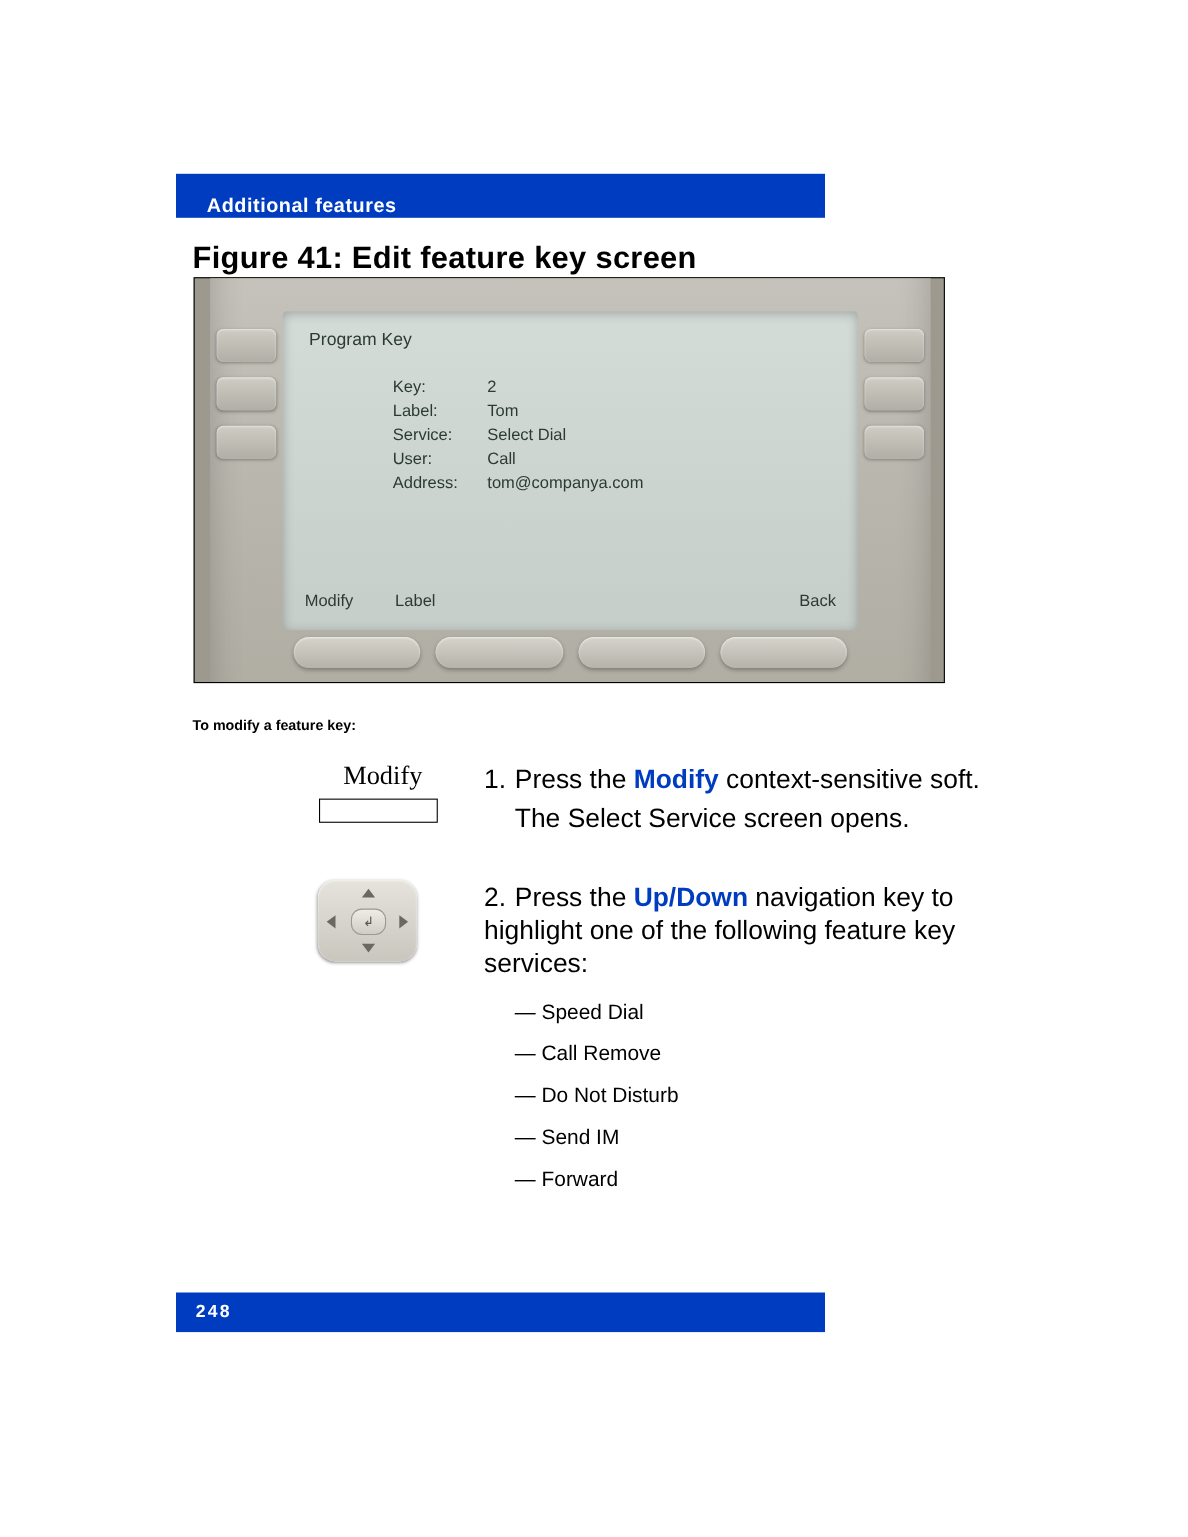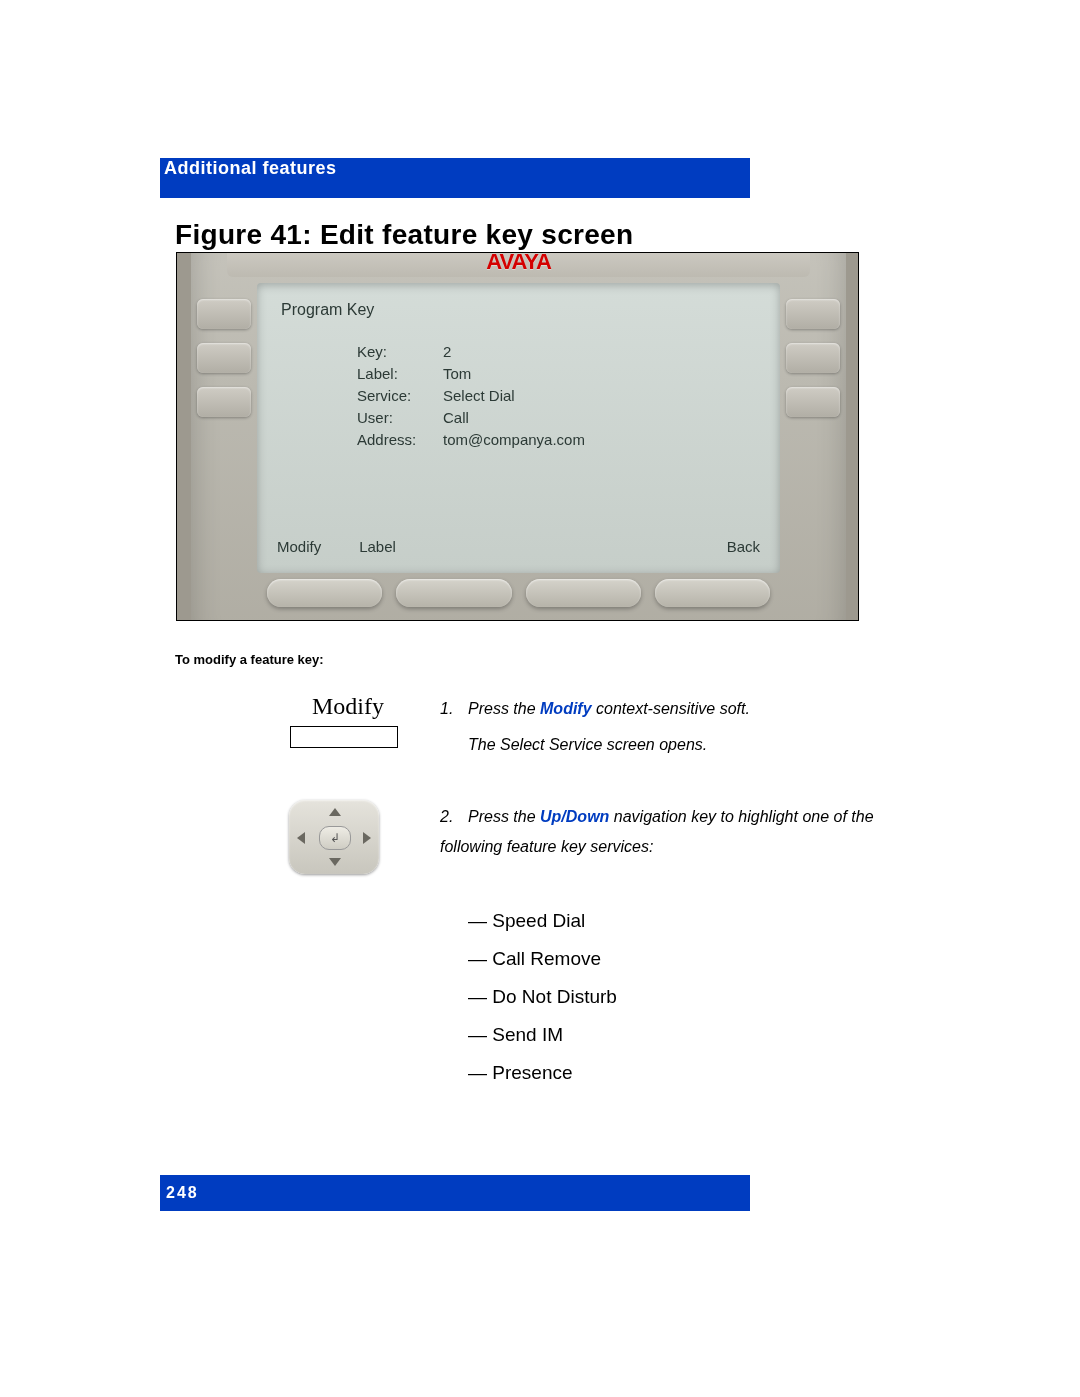--- a/index.html
+++ b/index.html
@@ -13,22 +13,22 @@
     color: #000;
   }
   .header-bar {
     position: absolute;
     left: 160px;
     top: 158px;
     width: 590px;
     height: 40px;
     background: #003cc0;
     display: flex;
-    align-items: flex-start;
-    padding-left: 4px;
+    align-items: flex-end;
+    padding-left: 28px;
     box-sizing: border-box;
   }
   .header-bar span {
     color: #ffffff;
     font-weight: bold;
     font-size: 18px;
     letter-spacing: 0.5px;
   }
   .figure-caption {
     position: absolute;
@@ -117,21 +117,21 @@
   .modify-label {
     position:absolute; left:312px; top:693px;
     font-family: 'Times New Roman', Times, serif;
     font-size:24px;
   }
   .modify-btn {
     position:absolute; left:290px; top:726px;
     width:106px; height:20px;
     border:1px solid #000; background:#fff;
   }
-  .step-text { position:absolute; font-size:16px; line-height:30px;font-style:italic; }
+  .step-text { position:absolute; font-size:24px; line-height:30px; }
   .step1a { left:440px; top:694px; width:460px; }
   .step-num { display:inline-block; width:28px; }
   .bold-blue { color:#003cc0; font-weight:bold; }
   .step1b { left:468px; top:730px; width:420px; }
   .navcluster {
     position:absolute; left:289px; top:800px; width:90px; height:74px;
     background: linear-gradient(180deg,#e5e3dc,#c8c6bd);
     border-radius:16px;
     box-shadow: 0 1px 3px rgba(0,0,0,0.4), inset 0 1px 2px rgba(255,255,255,0.6);
   }
@@ -145,38 +145,37 @@
     background:linear-gradient(180deg,#eeece5,#cfcdc4);
     border-radius:10px; border:1px solid #999;
     display:flex; align-items:center; justify-content:center;
     font-size:12px; color:#555;
   }
   .step2a { left:440px; top:802px; width:440px; }
   .bullets { position:absolute; left:468px; font-size:19px; line-height:38px; }
   .b1 { top:902px; } .b2 { top:940px; } .b3 { top:978px; } .b4 { top:1016px; } .b5 { top:1054px; }
   .footer-bar {
     position:absolute; left:160px; top:1175px; width:590px; height:36px;
-    background:#003cc0; display:flex; align-items:center; padding-left:6px;
+    background:#003cc0; display:flex; align-items:center; padding-left:18px;
     box-sizing:border-box;
   }
   .footer-bar span { color:#fff; font-weight:bold; font-size:16px; letter-spacing:2px; }
 </style>
 </head>
 <body>
 
 <div class="header-bar">
   <span>Additional features</span>
 </div>
 
 <div class="figure-caption">Figure 41: Edit feature key screen</div>
 
 <div class="photo-frame">
   <div class="device">
 
-    <div class="logo-strip">AVAYA</div>
 
     <div class="side-key" style="left:6px; top:86px;"></div>
     <div class="side-key" style="left:6px; top:130px;"></div>
     <div class="side-key" style="left:6px; top:174px;"></div>
     <div class="side-key" style="right:6px; top:86px;"></div>
     <div class="side-key" style="right:6px; top:130px;"></div>
     <div class="side-key" style="right:6px; top:174px;"></div>
 
     <div class="screen-recess">
       <div class="screen-title">Program Key</div>
@@ -238,17 +237,17 @@
 </div>
 
 <div class="step-text step2a">
   <span class="step-num">2.</span><span>Press the </span><span class="bold-blue">Up/Down</span><span> navigation key to highlight one of the following feature key services:</span>
 </div>
 
 <div class="bullets b1">—   Speed Dial</div>
 <div class="bullets b2">—   Call Remove</div>
 <div class="bullets b3">—   Do Not Disturb</div>
 <div class="bullets b4">—   Send IM</div>
-<div class="bullets b5">—   Presence</div>
+<div class="bullets b5">—   Forward</div>
 
 <div class="footer-bar">
   <span>248</span>
 </div>
 
 </body></html>

